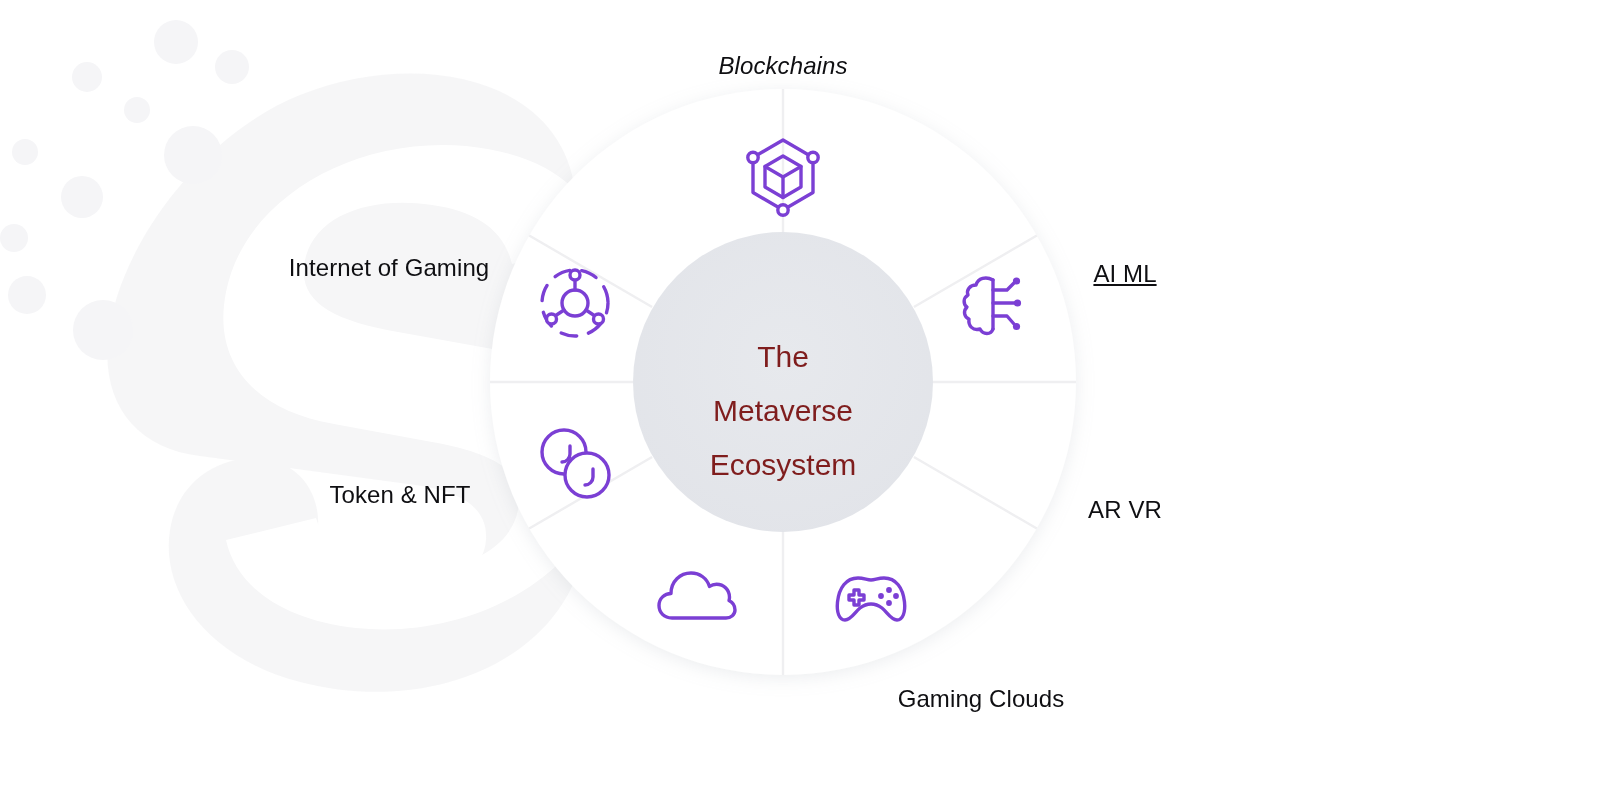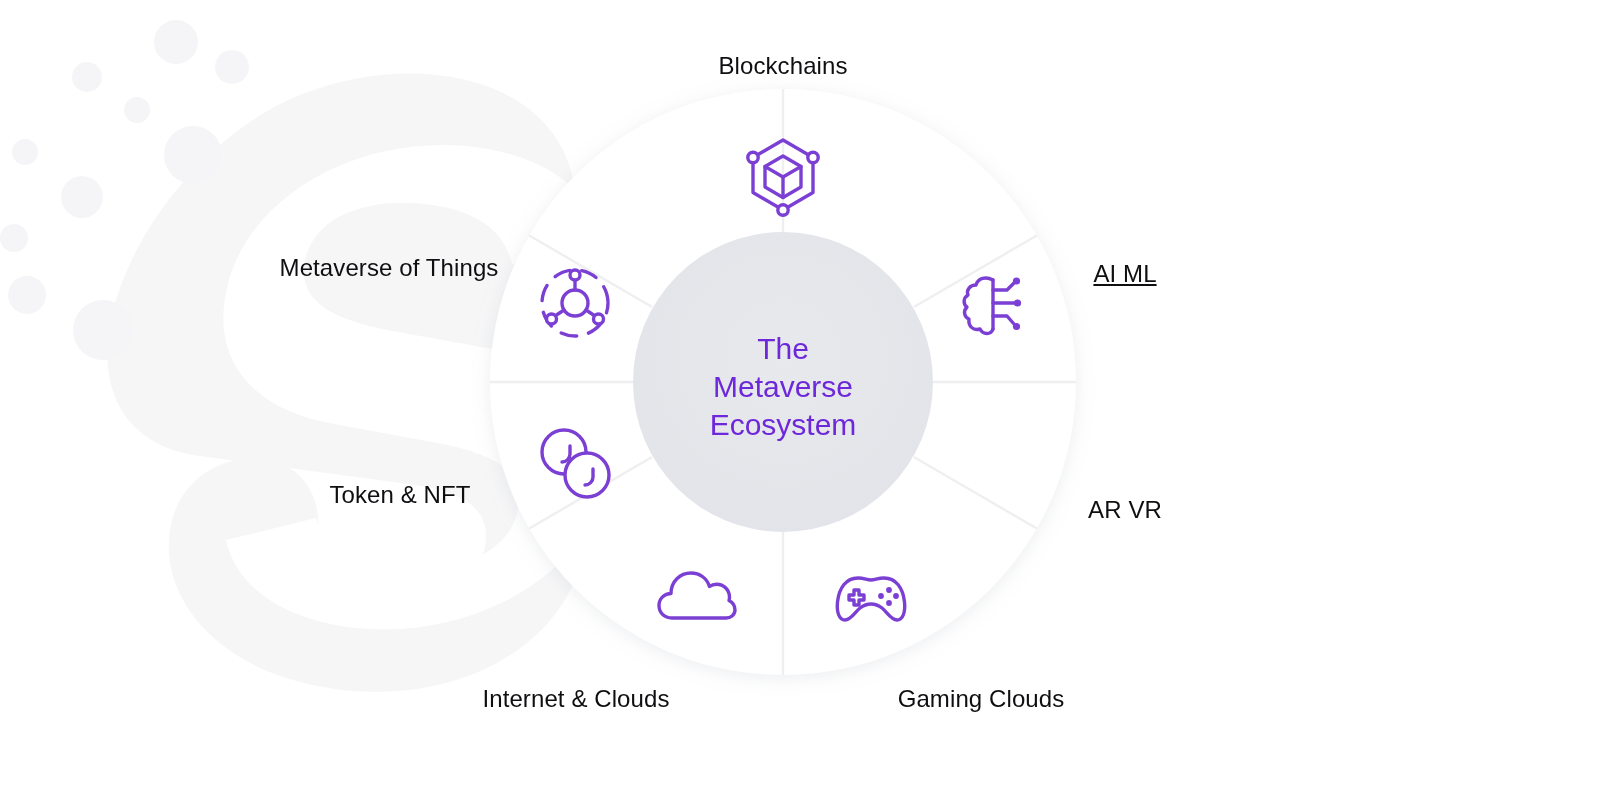--- a/index.html
+++ b/index.html
@@ -47,22 +47,22 @@
     letter-spacing: 0.1px;
   }
 
   #center-text {
     position: absolute;
     left: 633px;
     top: 330px;
     width: 300px;
     text-align: center;
     font-size: 30px;
-    line-height: 38px;
-    color: #6d28d9;
+    line-height: 54px;
+    color: #7f1d1d;
     white-space: pre-line;
   }
 
   .icon-slot {
     position: absolute;
     width: 86px;
     height: 86px;
   }
   .icon-slot svg { display: block; width: 86px; height: 86px; }
 </style>
@@ -165,33 +165,32 @@
       <line x1="933" y1="382" x2="1076" y2="382"></line>
     </g>
 
     <circle cx="783" cy="382" r="150" fill="url(#innerGrad)"></circle>
   </svg>
 
   <div id="center-text">The
 Metaverse
 Ecosystem</div>
 
-  <div class="sector-label" style="left:783px; top:66px; transform:translate(-50%,-50%);">Blockchains</div>
+  <div class="sector-label" style="left:783px; top:66px; transform:translate(-50%,-50%);font-style:italic;">Blockchains</div>
 
   <div class="sector-label" style="left:1125px; top:274px; transform:translate(-50%,-50%);text-decoration:underline;">AI ML</div>
 
   <div class="sector-label" style="left:1125px; top:510px; transform:translate(-50%,-50%);">AR VR</div>
 
   <div class="sector-label" style="left:981px; top:699px; transform:translate(-50%,-50%);">Gaming Clouds</div>
 
-  <div class="sector-label" style="left:576px; top:699px; transform:translate(-50%,-50%);">Internet &amp; Clouds</div>
 
   <div class="sector-label" style="left:400px; top:495px; transform:translate(-50%,-50%);">Token &amp; NFT</div>
 
-  <div class="sector-label" style="left:389px; top:268px; transform:translate(-50%,-50%);">Metaverse of Things</div>
+  <div class="sector-label" style="left:389px; top:268px; transform:translate(-50%,-50%);">Internet of Gaming</div>
 
   <div class="icon-slot" style="left:740px; top:132px;">
     <svg viewBox="0 0 86 86" fill="none" stroke="#7B3FD4" stroke-width="3.4" stroke-linecap="round" stroke-linejoin="round">
       <polygon points="43,8 73,25.5 73,60.5 43,78 13,60.5 13,25.5"></polygon>
       <polygon points="43,24 61,34.5 61,55 43,65.5 25,55 25,34.5"></polygon>
       <polyline points="25,34.5 43,45 61,34.5"></polyline>
       <line x1="43" y1="45" x2="43" y2="65.5"></line>
       <circle cx="13" cy="25.5" r="5.2" fill="#FFFFFF"></circle>
       <circle cx="73" cy="25.5" r="5.2" fill="#FFFFFF"></circle>
       <circle cx="43" cy="78" r="5.2" fill="#FFFFFF"></circle>

